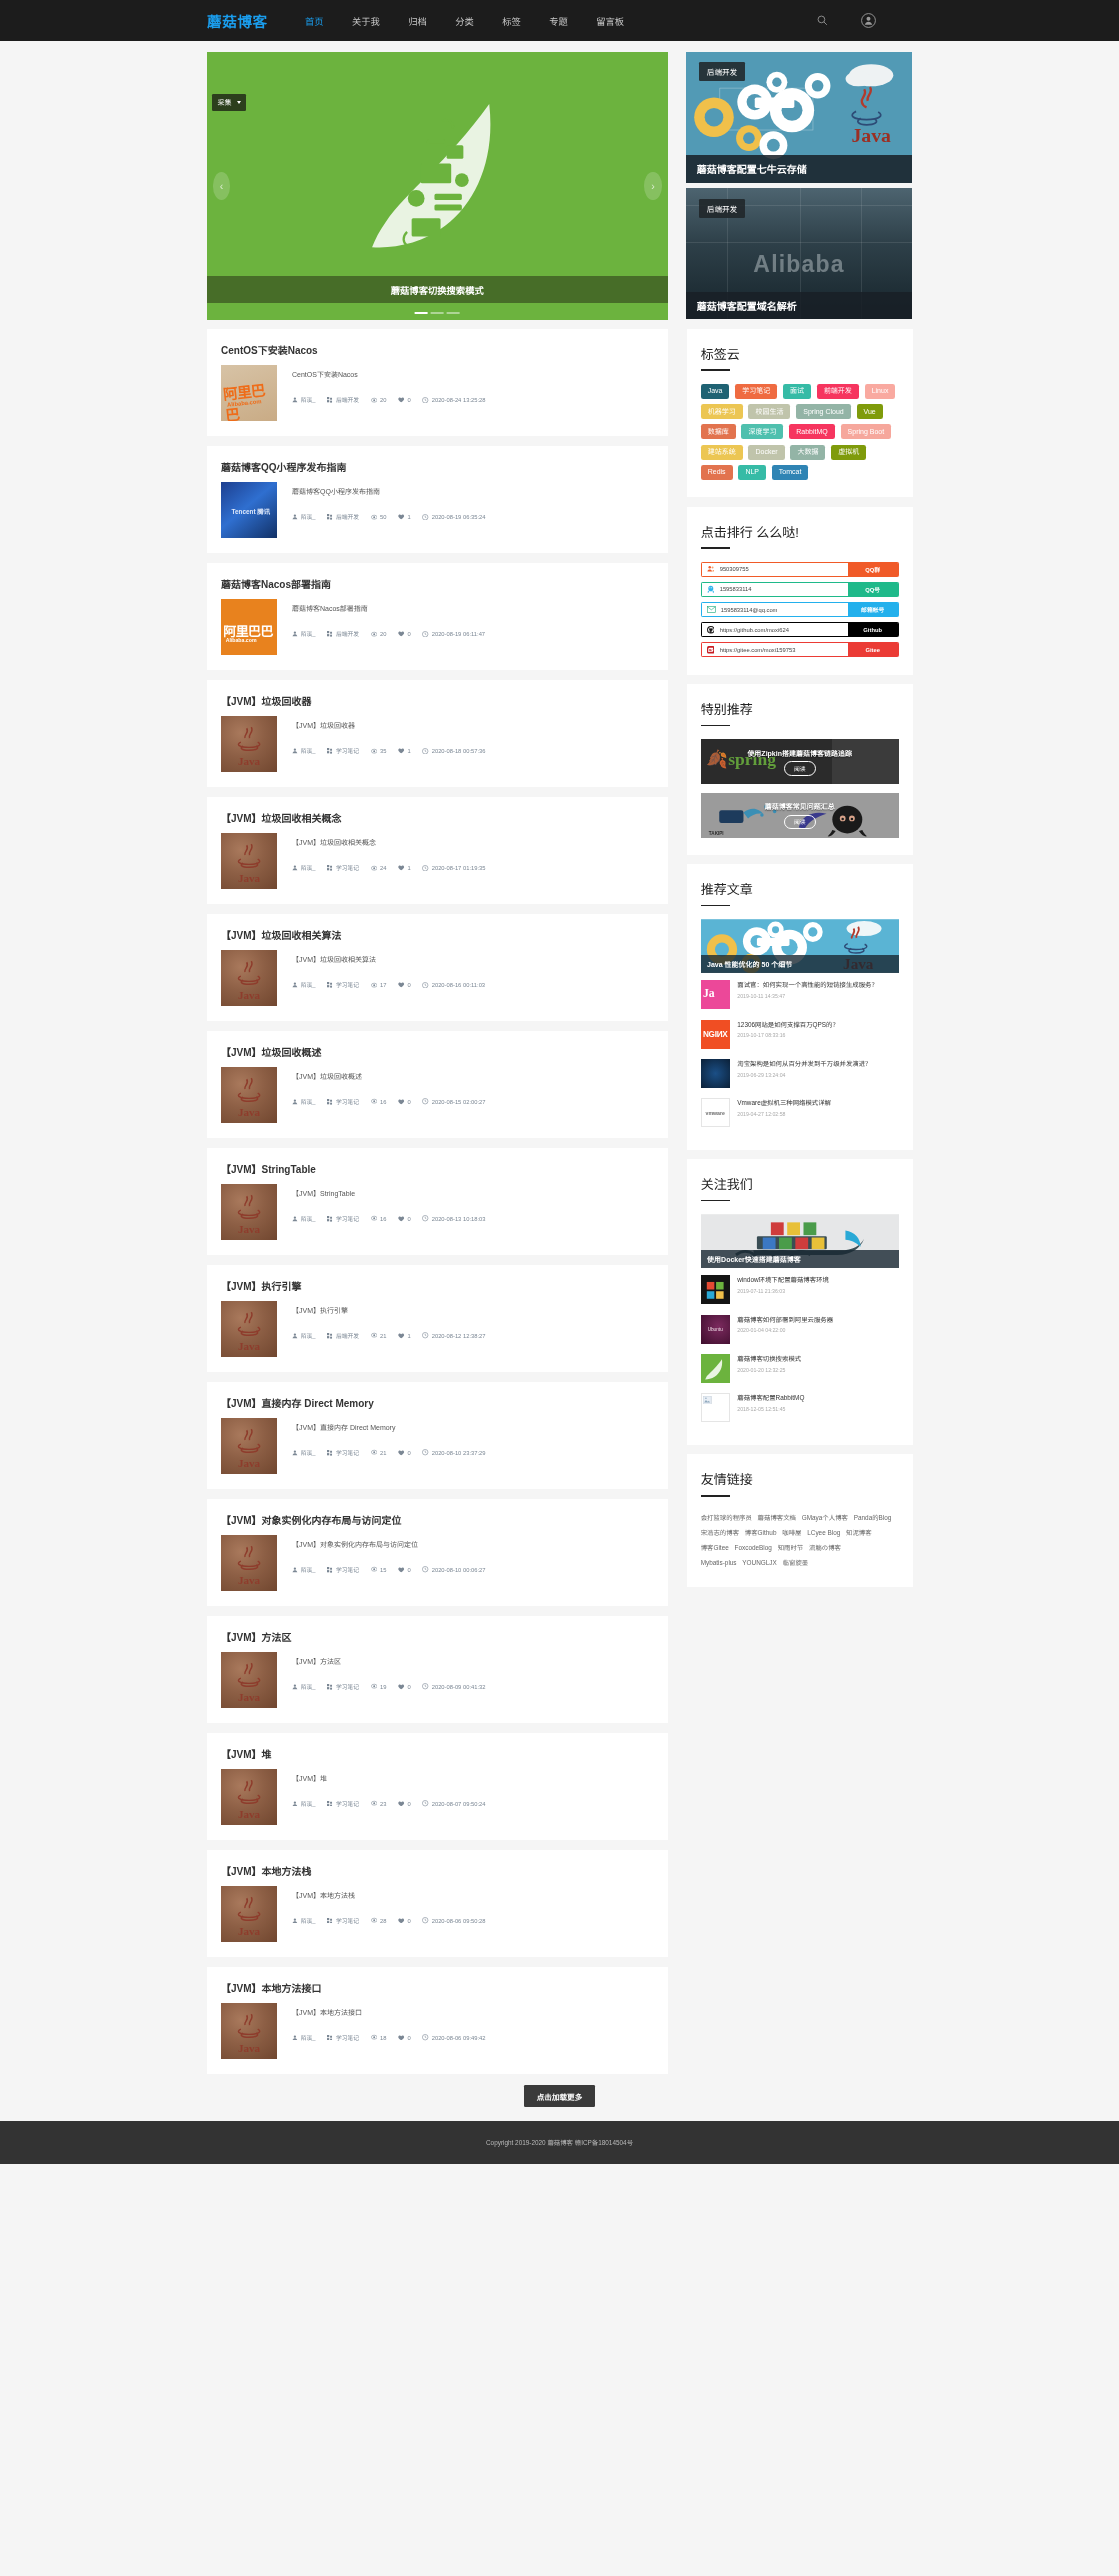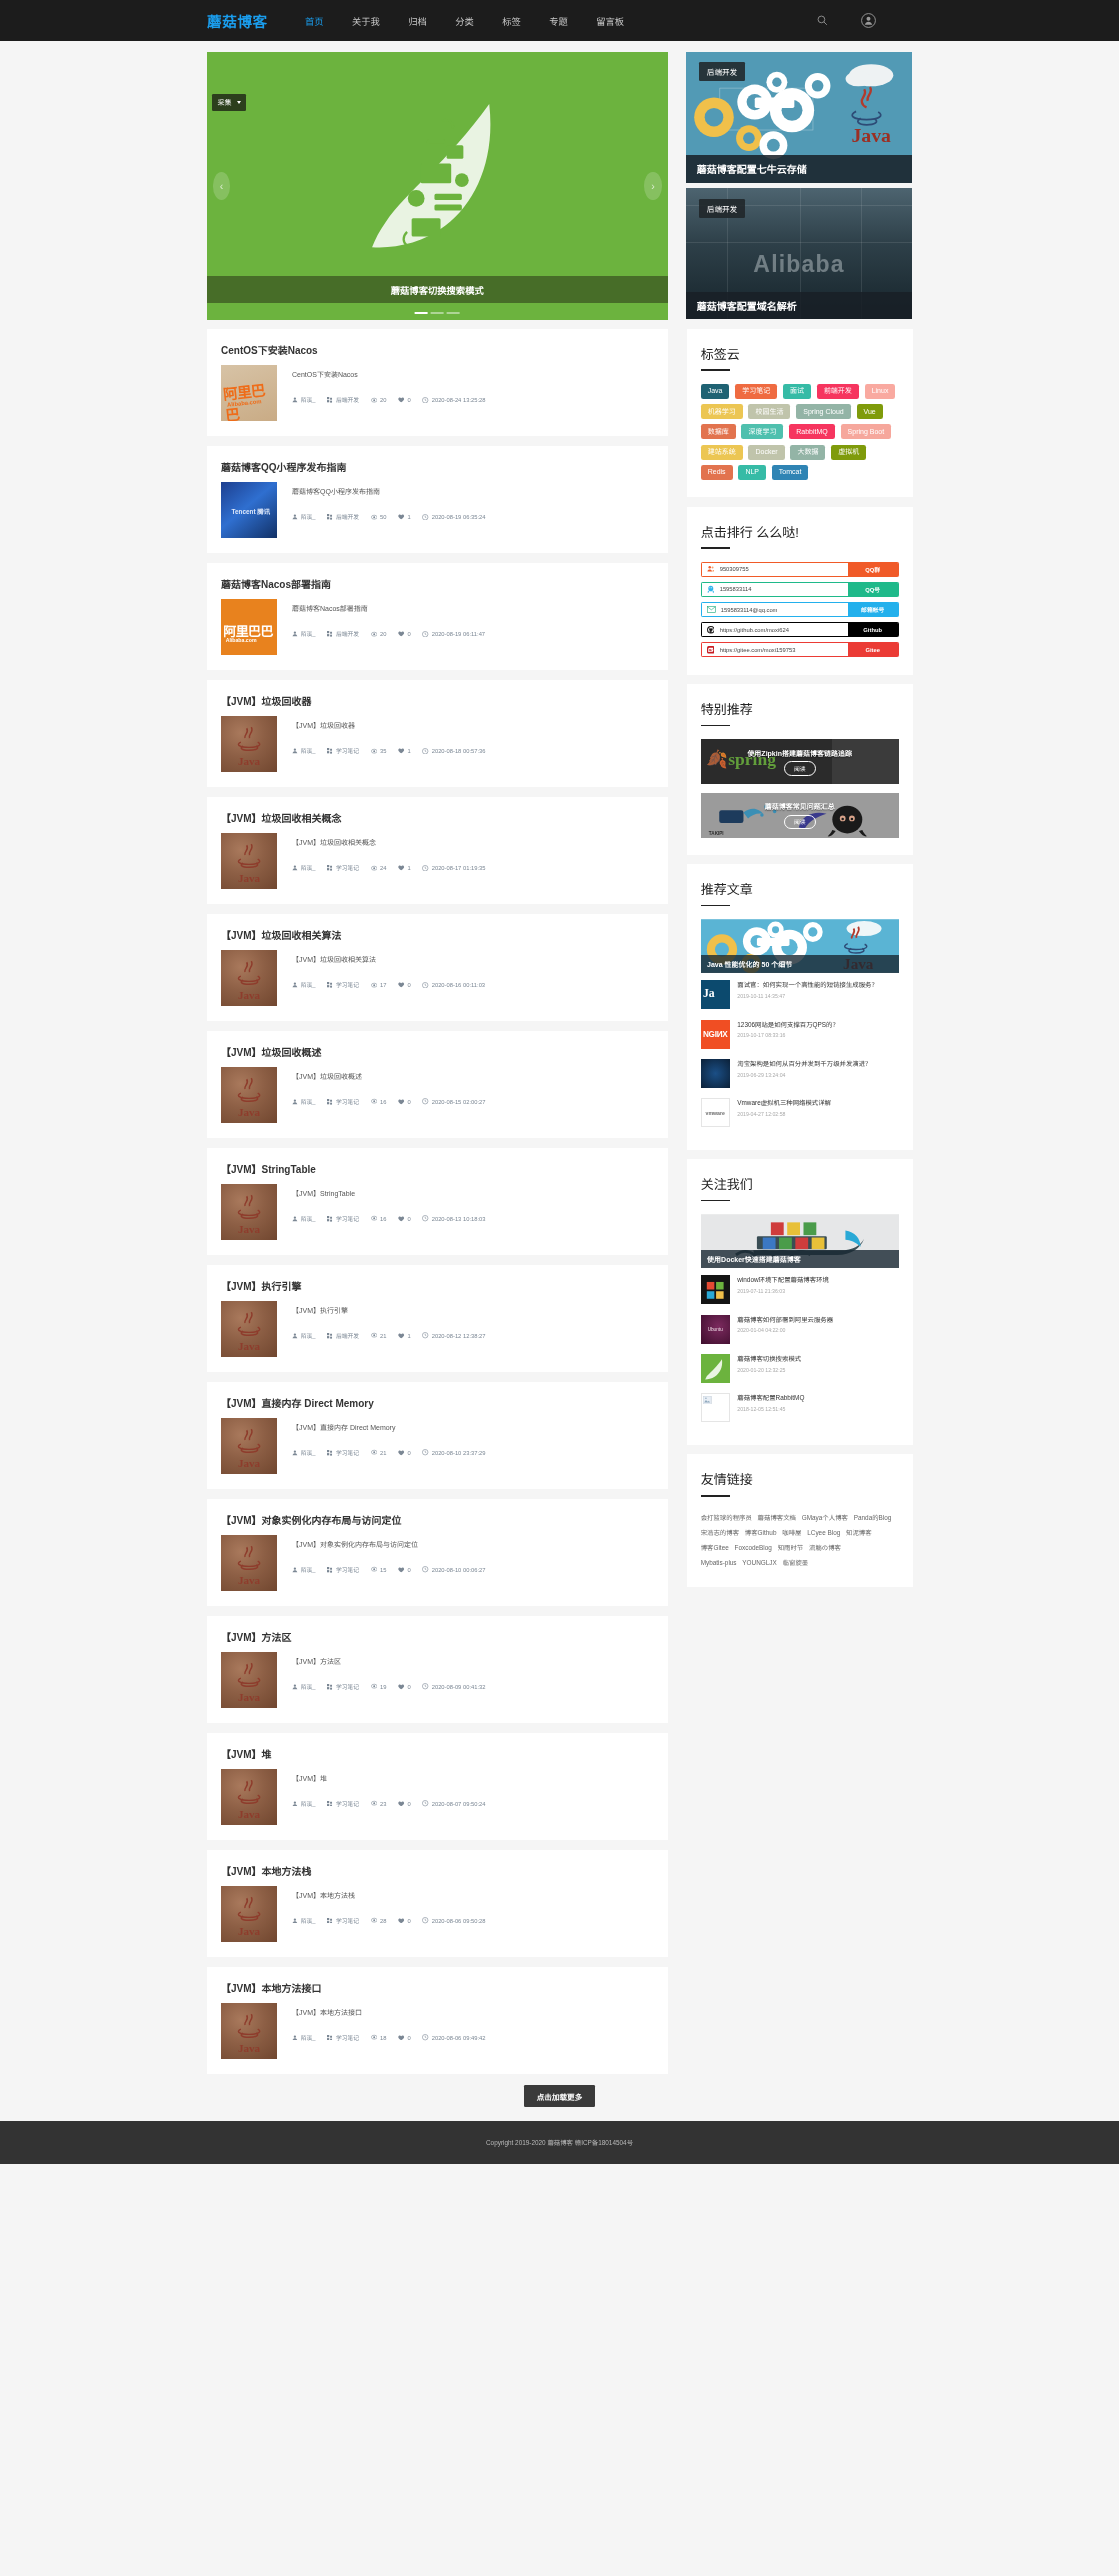--- a/index.html
+++ b/index.html
@@ -202,21 +202,21 @@
   .rec-hero .rh-title{
     position:absolute;left:0;right:0;bottom:0;background:rgba(25,40,50,.80);
     color:#fff;font-size:7px;font-weight:bold;padding:4.1px 6.4px;z-index:3;
   }
   .rec-item{display:flex;gap:7.6px;padding:5.2px 0;}
   .rec-thumb{width:29px;height:29px;flex:0 0 29px;overflow:hidden;position:relative;background:#eee;}
   .rec-text{flex:1;min-width:0;}
   .rec-title{font-size:6.4px;color:#333;line-height:1.5;}
   .rec-date{font-size:5.2px;color:#aaa;margin-top:2.9px;}
 
-  .tn-jq{background:#0c4a6e;position:relative;}
+  .tn-jq{background:#ec4899;position:relative;}
   .tn-jq .jq-w{position:absolute;left:2.3px;top:7px;color:#fff;font-size:11.7px;font-weight:bold;font-family:"Liberation Serif",serif;}
   .tn-nginx{background:#f04e23;display:flex;align-items:center;justify-content:center;}
   .tn-nginx span{color:#fff;font-size:8.2px;font-weight:bold;letter-spacing:-0.3px;}
   .tn-taobao{background:radial-gradient(circle at 50% 50%,#1b4f86 0%,#0b2037 100%);}
   .tn-vmware{background:#fff;border:0.6px solid #e5e5e5;display:flex;align-items:center;justify-content:center;}
   .tn-vmware span{color:#6e6e6e;font-size:5.2px;font-weight:bold;}
   .tn-win{background:#141414;}
   .tn-ubuntu{background:radial-gradient(circle at 60% 40%,#7b2a5e 0%,#3d0d2c 100%);display:flex;align-items:center;justify-content:center;}
   .tn-ubuntu span{color:#f0dfe8;font-size:4.7px;}
   .tn-green{background:#6cb33e;display:flex;align-items:center;justify-content:center;}

